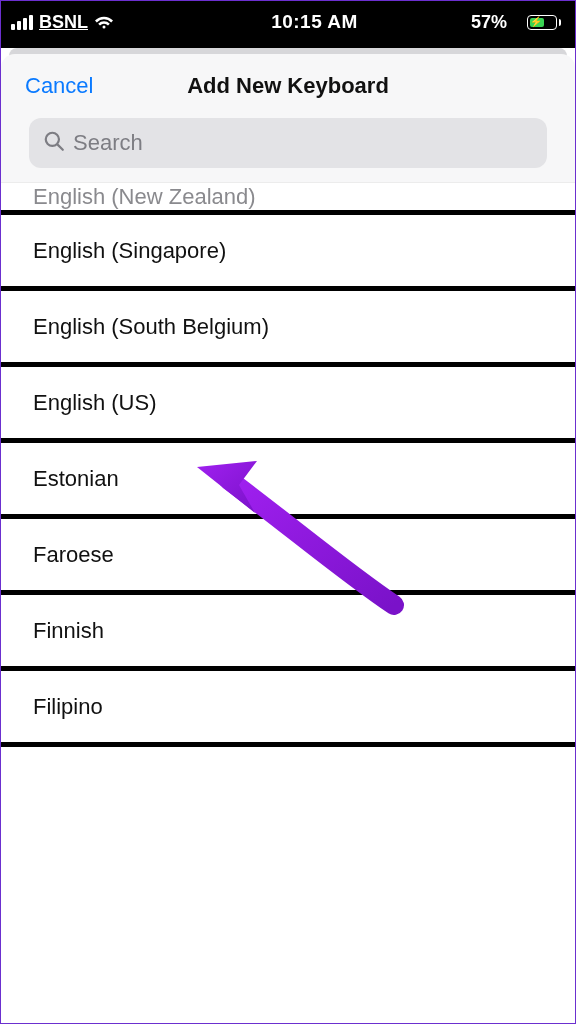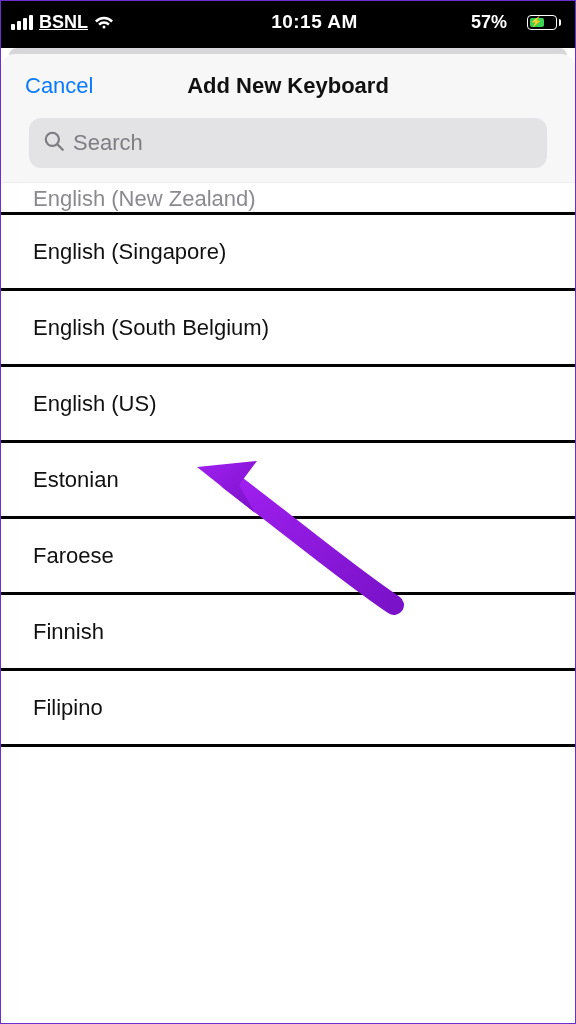--- a/index.html
+++ b/index.html
@@ -30,21 +30,21 @@
     .cancel { position: absolute; left: 24px; top: 50%; transform: translateY(-50%); color: #0a7aff; font-size: 22px; font-weight: 400; background: none; border: none; cursor: pointer; }
     .title { font-size: 22px; font-weight: 700; color: #111; }
 
     .searchwrap { padding: 0 28px 14px 28px; }
     .search { display: flex; align-items: center; gap: 8px; background: #e3e3e6; height: 50px; border-radius: 12px; padding: 0 14px; }
     .search input { flex: 1; border: none; background: transparent; font-size: 22px; color: #333; outline: none; }
     .search input::placeholder { color: #7d7d83; }
     .magnify { color: #7d7d83; }
 
     .list { background: #fff; border-top: 1px solid #ececec; }
-    .row { height: 76px; display: flex; align-items: center; padding: 0 32px; border-bottom: 3px solid #000000; font-size: 22px; color: #111; cursor: pointer; }
+    .row { height: 76px; display: flex; align-items: center; padding: 0 32px; border-bottom: 5px solid #000000; font-size: 22px; color: #111; cursor: pointer; }
     .row.clipped { height: 32px; align-items: flex-end; padding-bottom: 4px; color: #8a8a8e; }
     .row.clipped span { transform: translateY(4px); }
 
     
     .arrow { position: absolute; left: 188px; top: 454px; pointer-events: none; }
   </style>
 </head>
 <body>
 
 <div class="frame">

